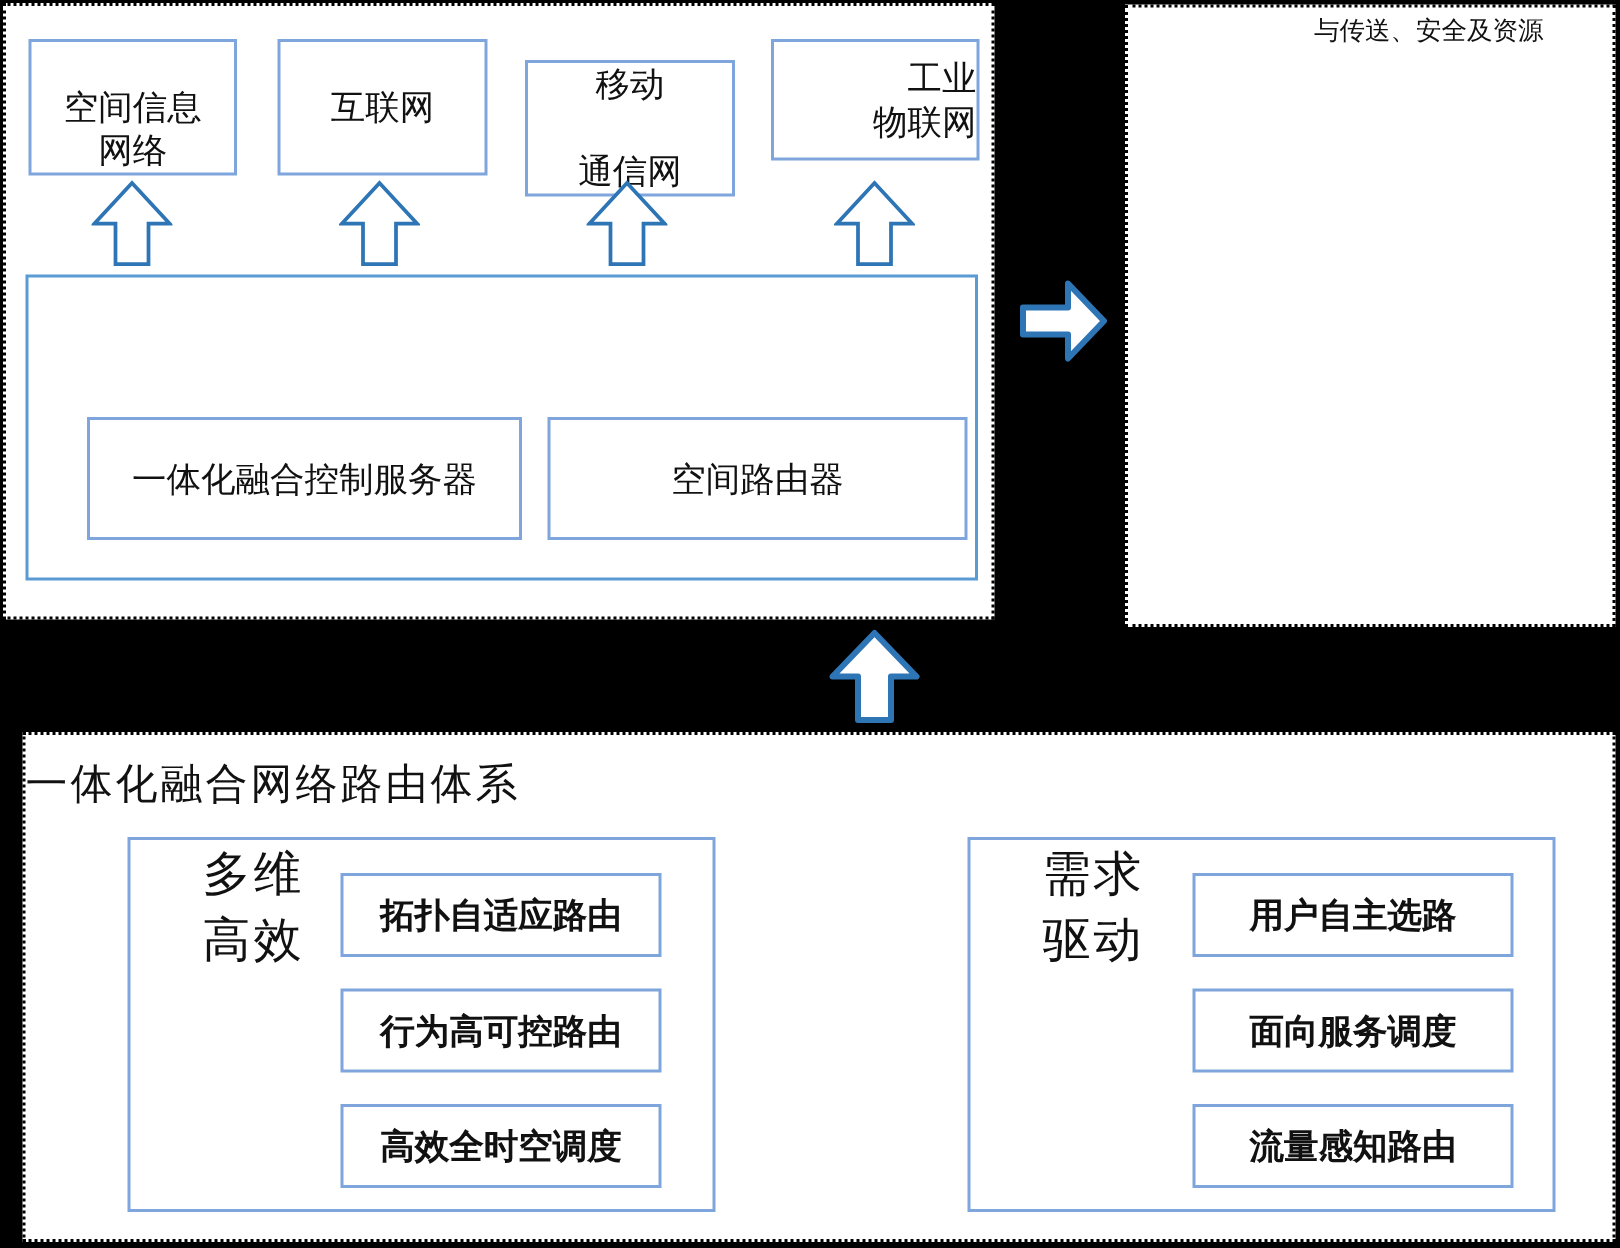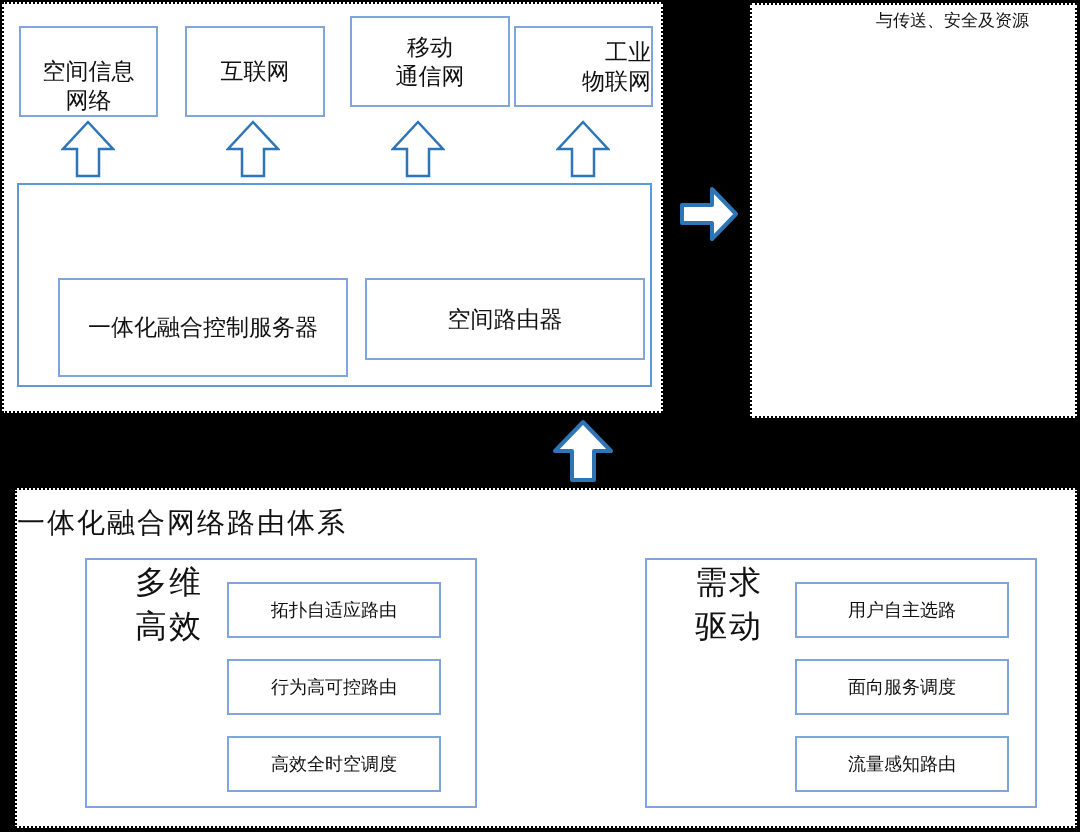--- a/index.html
+++ b/index.html
@@ -24,41 +24,41 @@
   .comp-box{font-size:23px;}
   .panel-title{
     position:absolute;left:0;right:0;text-align:left;font-size:28px;letter-spacing:2px;
   }
   .group-box{border-color:#7EA6DC;}
   .group-label{
     position:absolute;left:22px;top:0;bottom:0;width:120px;
     display:flex;flex-direction:column;align-items:center;
     font-size:32px;line-height:44px;letter-spacing:2px;
   }
-  .item-box{font-size:18px;border-color:#7EA6DC;}
+  .item-box{font-size:23px;border-color:#7EA6DC;font-weight:bold;}
   .exp-text{
     position:absolute;left:0;right:0;top:0;bottom:0;
     display:flex;flex-direction:row;align-items:flex-start;justify-content:center;
     padding-left:78px;font-size:17px;line-height:32px;box-sizing:border-box;
   }
   svg.arrow{position:absolute;display:block;}
 </style>
 </head>
 <body>
 
 <div class="panel" style="left:2px;top:2px;width:661px;height:411px;">
 
   <div class="bluebox net-box" style="left:15px;top:22px;width:139px;height:91px;justify-content:flex-end;">
     <span>空间信息</span>
     <span>网络</span>
   </div>
   <div class="bluebox net-box" style="left:181px;top:22px;width:140px;height:91px;">
     <span>互联网</span>
   </div>
-  <div class="bluebox net-box" style="left:346px;top:12px;width:160px;height:91px;">
+  <div class="bluebox net-box" style="left:346px;top:36px;width:140px;height:91px;justify-content:space-between;">
     <span>移动</span>
     <span>通信网</span>
   </div>
   <div class="bluebox net-box" style="left:510px;top:22px;width:139px;height:81px;align-items:flex-end;">
     <span>工业</span>
     <span>物联网</span>
   </div>
 
   <svg class="arrow" style="left:57px;top:116px;" width="54" height="58" viewBox="0 0 54 58">
     <polygon points="27,2 52,29 38,29 38,56 16,56 16,29 2,29" fill="#ffffff" stroke="#2E75B6" stroke-width="2.5"></polygon>
@@ -67,21 +67,21 @@
     <polygon points="27,2 52,29 38,29 38,56 16,56 16,29 2,29" fill="#ffffff" stroke="#2E75B6" stroke-width="2.5"></polygon>
   </svg>
   <svg class="arrow" style="left:387px;top:116px;" width="54" height="58" viewBox="0 0 54 58">
     <polygon points="27,2 52,29 38,29 38,56 16,56 16,29 2,29" fill="#ffffff" stroke="#2E75B6" stroke-width="2.5"></polygon>
   </svg>
   <svg class="arrow" style="left:552px;top:116px;" width="54" height="58" viewBox="0 0 54 58">
     <polygon points="27,2 52,29 38,29 38,56 16,56 16,29 2,29" fill="#ffffff" stroke="#2E75B6" stroke-width="2.5"></polygon>
   </svg>
 
   <div class="bluebox sys-box" style="left:13px;top:179px;width:635px;height:204px;display:block;">
-    <div class="bluebox comp-box" style="left:39px;top:93px;width:290px;height:99px;">
+    <div class="bluebox comp-box" style="left:39px;top:93px;width:290px;height:82px;">
       <span>一体化融合控制服务器</span>
     </div>
     <div class="bluebox comp-box" style="left:346px;top:93px;width:280px;height:82px;">
       <span>空间路由器</span>
     </div>
   </div>
 </div>
 
 <svg class="arrow" style="left:679px;top:184px;" width="60" height="60" viewBox="0 0 60 60">
   <polygon points="3,21 33,21 33,5 57,30 33,55 33,39 3,39" fill="#ffffff" stroke="#2E75B6" stroke-width="4" stroke-linejoin="round"></polygon>

